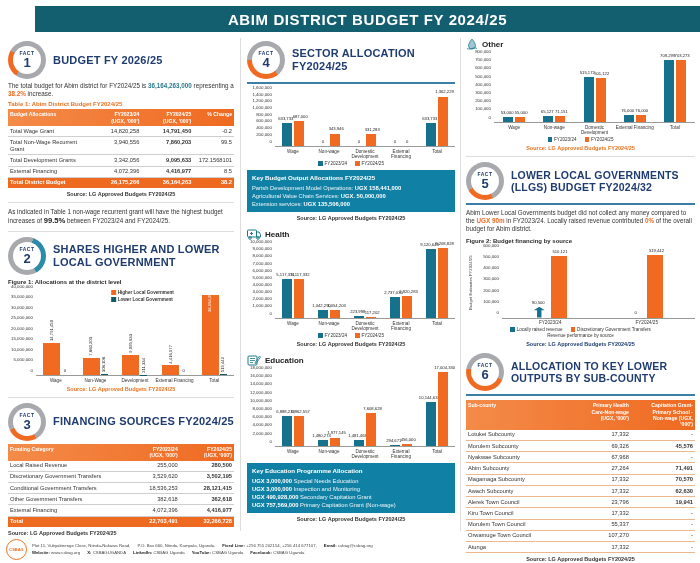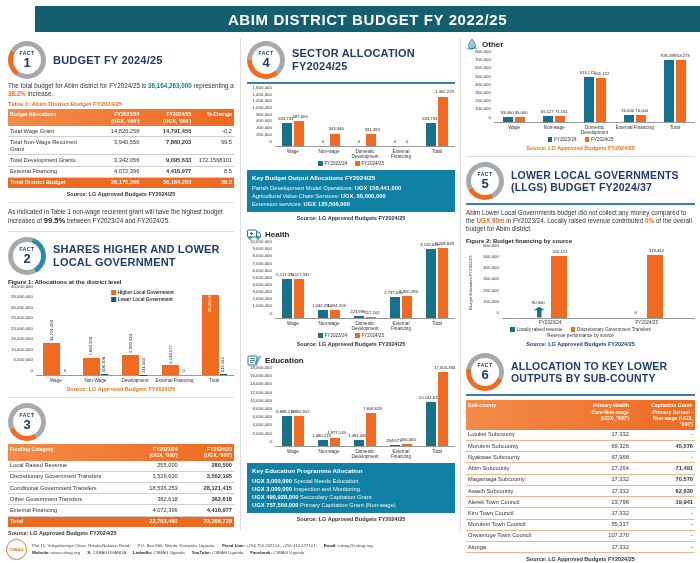--- a/index.html
+++ b/index.html
@@ -85,33 +85,33 @@
          align-items:center;justify-content:center;font-size:4px;font-weight:bold;flex:none;box-sizing:border-box}
   .ftext{font-size:4.3px;line-height:1.6;color:#444}
   .fpart{margin-right:7px;white-space:nowrap}
   .fpart b{color:#1b1b1b}
 </style>
 </head>
 <body>
 
 <div class="page">
 
-  <div class="topbar">ABIM DISTRICT BUDGET FY 2022/25</div>
+  <div class="topbar">ABIM DISTRICT BUDGET FY 2024/25</div>
   <div class="vline v1"></div>
   <div class="vline v2"></div>
 
   <div class="col left">
     <div class="fact-head">
       <div class="fact-circle f1">
         <div class="fc-in">
             <span class="fc-l">FACT</span>
             <span class="fc-n">1</span>
           </div>
       </div>
-      <div class="fact-title">BUDGET FY 2024/25</div>
+      <div class="fact-title">BUDGET FY 2026/25</div>
     </div>
     <p class="body"><span>The total budget for Abim district for FY2024/25 is </span><span class="teal-b">36,164,263,000</span><span> representing a </span><span class="or-b">38.2%</span><span> increase.</span></p>
     <div class="tcap">Table 1: Abim District Budget FY2024/25</div>
     <div class="table t-fact1">
         <div class="trh">
           <div class="thc" style="width:37%">
             <div>Budget Allocations</div>
           </div>
           <div class="thc" style="width:22%">
             <div>FY2023/24</div>
@@ -253,20 +253,21 @@
       </div>
     <div class="hr"></div>
 
     <div class="fact-head">
       <div class="fact-circle f3">
         <div class="fc-in">
             <span class="fc-l">FACT</span>
             <span class="fc-n">3</span>
           </div>
       </div>
+      <div class="fact-title">FINANCING SOURCES FY2024/25</div>
     </div>
     <div class="table t-fact3" style="margin-top:3px">
         <div class="trh">
           <div class="thc" style="width:52%">
             <div>Funding Category</div>
           </div>
           <div class="thc" style="width:24%">
             <div>FY2023/24</div>
             <div>(UGX, '000')</div>
           </div>
@@ -697,21 +698,21 @@
       </div>
     <div class="hr"></div>
 
     <div class="fact-head">
       <div class="fact-circle f5">
         <div class="fc-in">
             <span class="fc-l">FACT</span>
             <span class="fc-n">5</span>
           </div>
       </div>
-      <div class="fact-title" style="font-size:10.5px">LOWER LOCAL GOVERNMENTS (LLGS) BUDGET FY2024/37</div>
+      <div class="fact-title" style="font-size:10.5px">LOWER LOCAL GOVERNMENTS (LLGS) BUDGET FY2024/32</div>
     </div>
     <div class="t-underline"></div>
     <p class="body"><span>Abim Lower Local Governments budget did not collect any money compared to the </span><span class="or-b">UGX 90m</span><span> in FY2023/24. Locally raised revenue contributed </span><span class="or-b">0%</span><span> of the overall budget for Abim district.</span></p>
     <div class="ftitle">Figure 2: Budget financing by source</div>
     <div class="chart">
         <div class="crow">
           <div class="ylab">Budget Estimates FY2024/25</div>
           <div class="yaxis" style="width:28px;height:72px">
             <div>600,000</div>
             <div>500,000</div>

